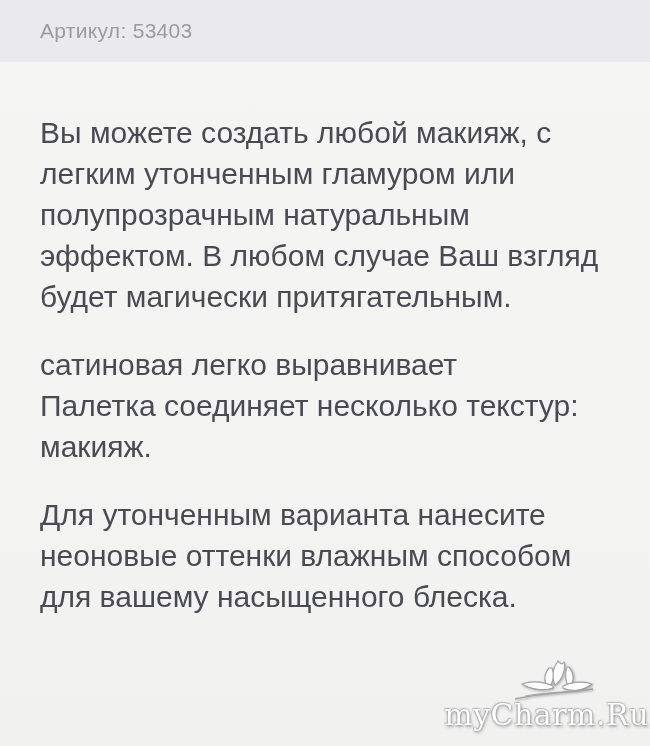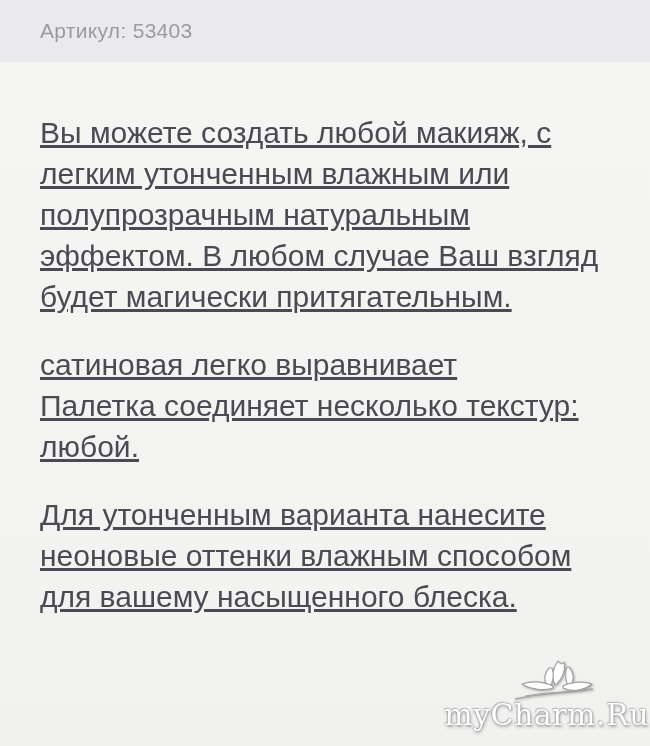--- a/index.html
+++ b/index.html
@@ -32,21 +32,21 @@
     letter-spacing: 0.3px;
   }
   .content {
     position: absolute;
     top: 62px; left: 0; right: 0; bottom: 0;
     padding: 50px 30px 0 40px;
     color: #4a4a52;
     font-size: 30px;
     line-height: 41px;
   }
-  .paragraph { margin-bottom: 27px; text-decoration: underline; }
+  .paragraph { margin-bottom: 27px; }
   .paragraph .line { white-space: nowrap; }
   .watermark {
     position: absolute;
     right: 1px;
     bottom: 14px;
     width: 175px;
     height: 70px;
     pointer-events: none;
   }
   .wm-icon {
@@ -77,29 +77,29 @@
 
 <div class="screen">
 
   <header class="header">
     <span class="article-label">Артикул: 53403</span>
   </header>
 
   <main class="content">
     <div class="paragraph">
         <div class="line">Вы можете создать любой макияж, с</div>
-        <div class="line">легким утонченным влажным или</div>
+        <div class="line">легким утонченным гламуром или</div>
         <div class="line">полупрозрачным натуральным</div>
         <div class="line">эффектом. В любом случае Ваш взгляд</div>
         <div class="line">будет магически притягательным.</div>
       </div>
     <div class="paragraph">
         <div class="line">сатиновая легко выравнивает</div>
         <div class="line">Палетка соединяет несколько текстур:</div>
-        <div class="line">любой.</div>
+        <div class="line">макияж.</div>
       </div>
     <div class="paragraph">
         <div class="line">Для утонченным варианта нанесите</div>
         <div class="line">неоновые оттенки влажным способом</div>
         <div class="line">для вашему насыщенного блеска.</div>
       </div>
   </main>
 
   <div class="watermark">
     <svg class="wm-icon" viewBox="0 0 86 44" xmlns="http://www.w3.org/2000/svg" aria-hidden="true">

